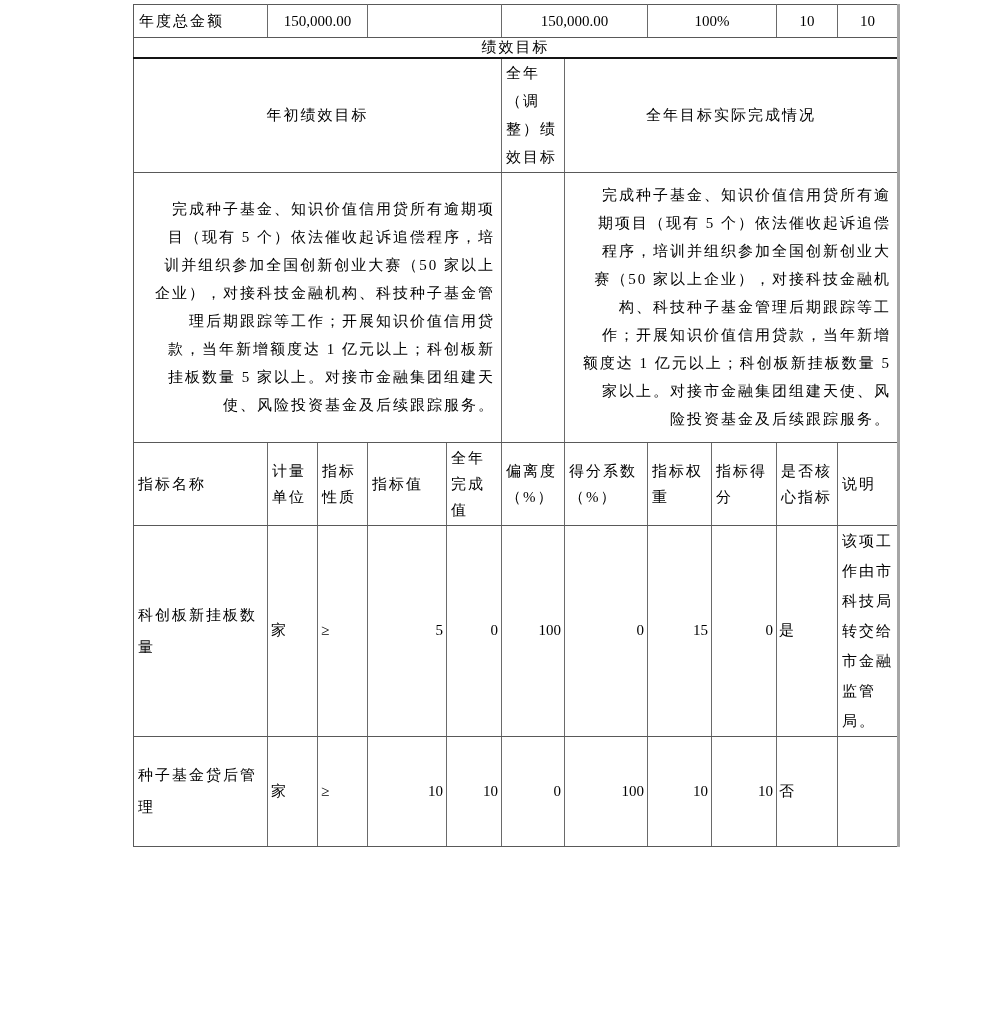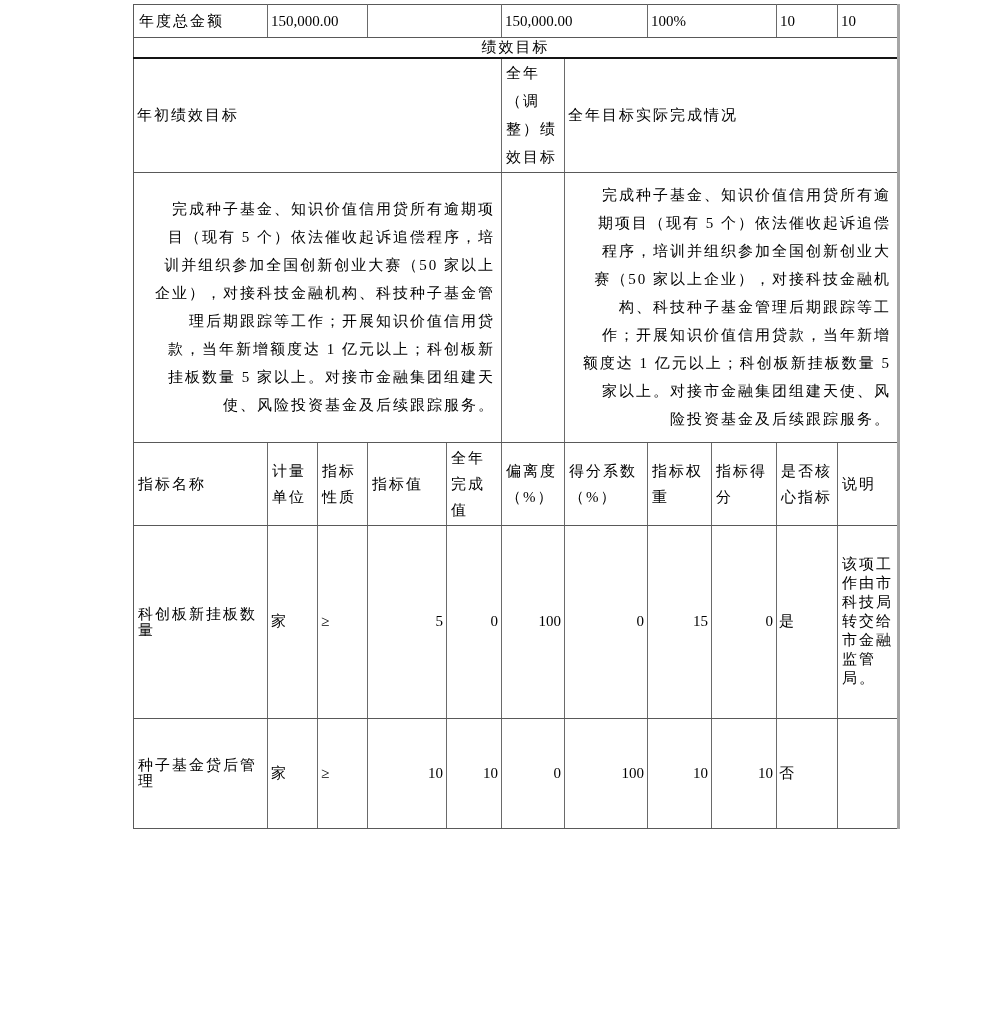--- a/index.html
+++ b/index.html
@@ -27,30 +27,30 @@
     border: 1px solid #595959;
     border-right-color: #6a6a6a;
     font-size: 15px;
     vertical-align: middle;
     white-space: pre-line;
     padding: 0 3px;
     overflow: visible;
   }
   
   .cjk   { letter-spacing: 2px; }
-  .center{ }
+  .center{ text-align: center; }
   .right { text-align: right; }
   .left  { text-align: left; }
   .num   { letter-spacing: 0; }
   .sec-title { text-align: center; letter-spacing: 2px; }
   tr.goal-cols td { border-top: 2px solid #141414; }
   .para  { padding: 0 6px; line-height: 28px; text-align: right; }
   .hdr   { line-height: 26px; padding: 0 4px; }
-  .name-cell { line-height: 16px; padding: 0 4px; margin-left: 48px; }
-  .note-cell { line-height: 19px; padding: 0 4px; }
+  .name-cell { line-height: 32px; padding: 0 4px; margin-left: 48px; }
+  .note-cell { line-height: 30px; padding: 0 4px; }
   .narrow-goal { line-height: 28px; padding: 0 4px; text-align: left; }
   .fund-label { padding: 0 5px; }
 </style>
 </head>
 <body>
 
 <table class="report">
   <colgroup>
     <col style="width:134px">
       <col style="width:50px">

